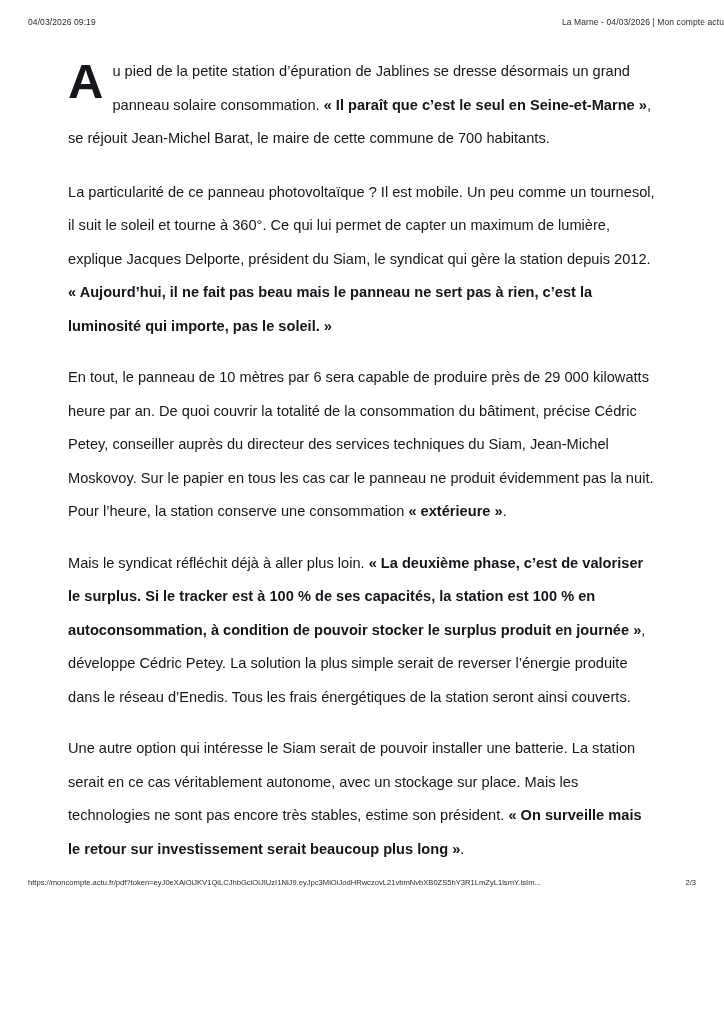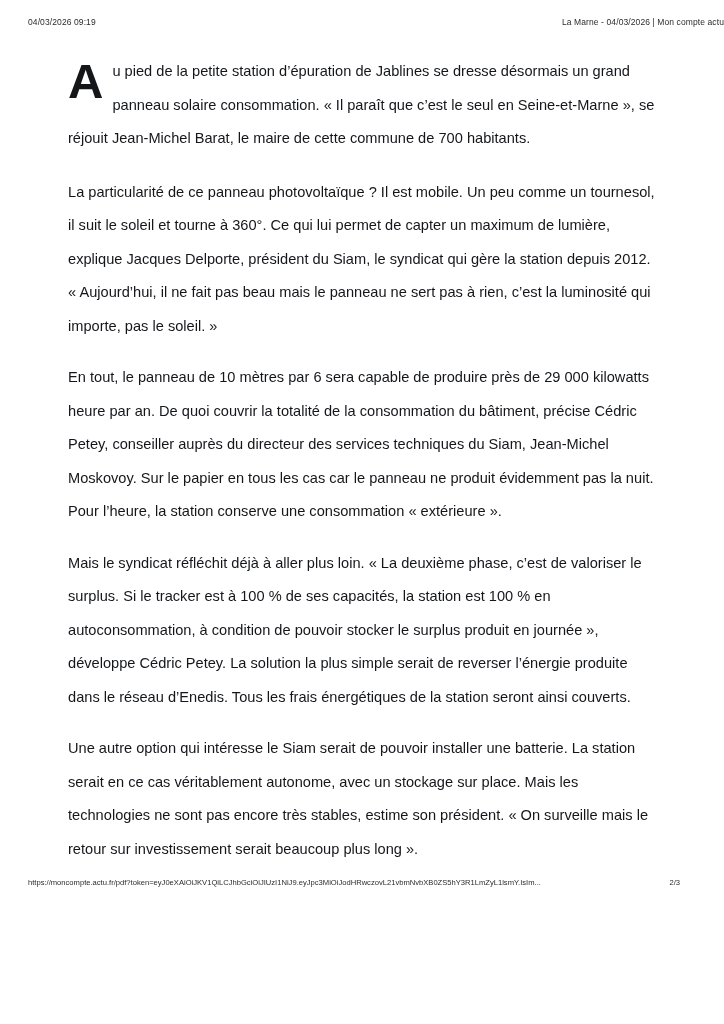--- a/index.html
+++ b/index.html
@@ -61,21 +61,21 @@
     position: absolute;
     left: 28px;
     top: 0;
     white-space: nowrap;
     overflow: hidden;
     max-width: 620px;
     text-overflow: ellipsis;
   }
   .footer-page {
     position: absolute;
-    right: 44px;
+    right: 28px;
     top: 0;
     white-space: nowrap;
   }
   
   .article {
     position: absolute;
     left: 68px;
     top: 55px;
     width: 587px;
   }
@@ -93,21 +93,21 @@
   .dropcap {
     float: left;
     font-size: 49px;
     line-height: 40px;
     font-weight: 700;
     padding: 6px 9px 0 0;
     color: #14161a;
     font-family: "Liberation Sans", sans-serif;
   }
   b.q {
-    font-weight: 400;
+    font-weight: 700;
     color: #14161a;
   }
   .spacer-1 { height: 6px; }
   .spacer-2 { height: 6px; }
 </style>
 </head>
 <body>
 
 <div class="page">
 

